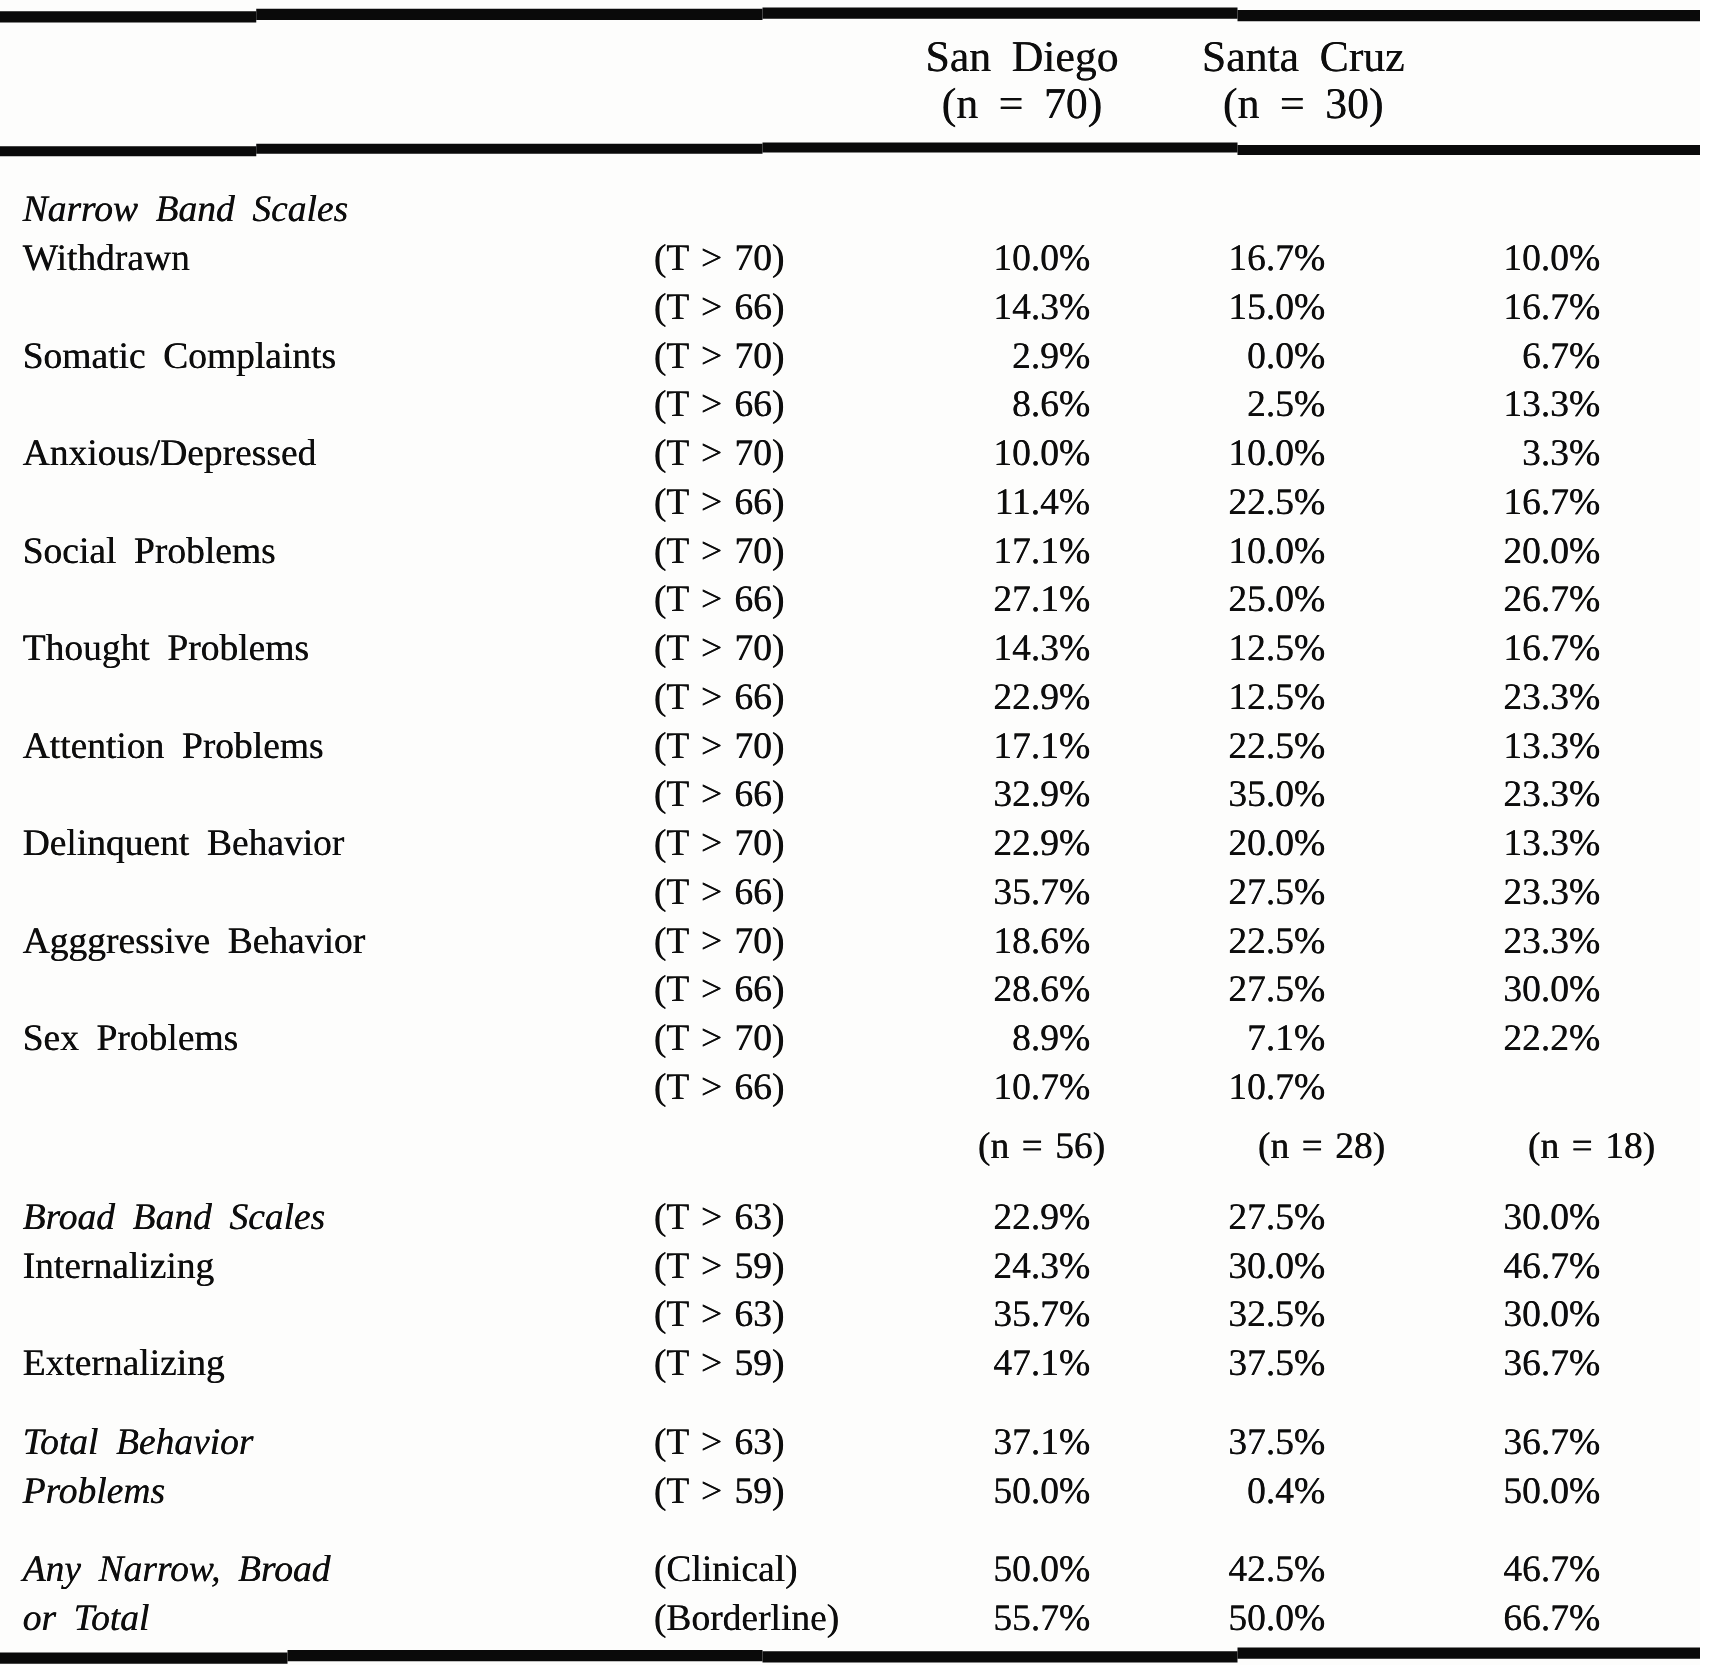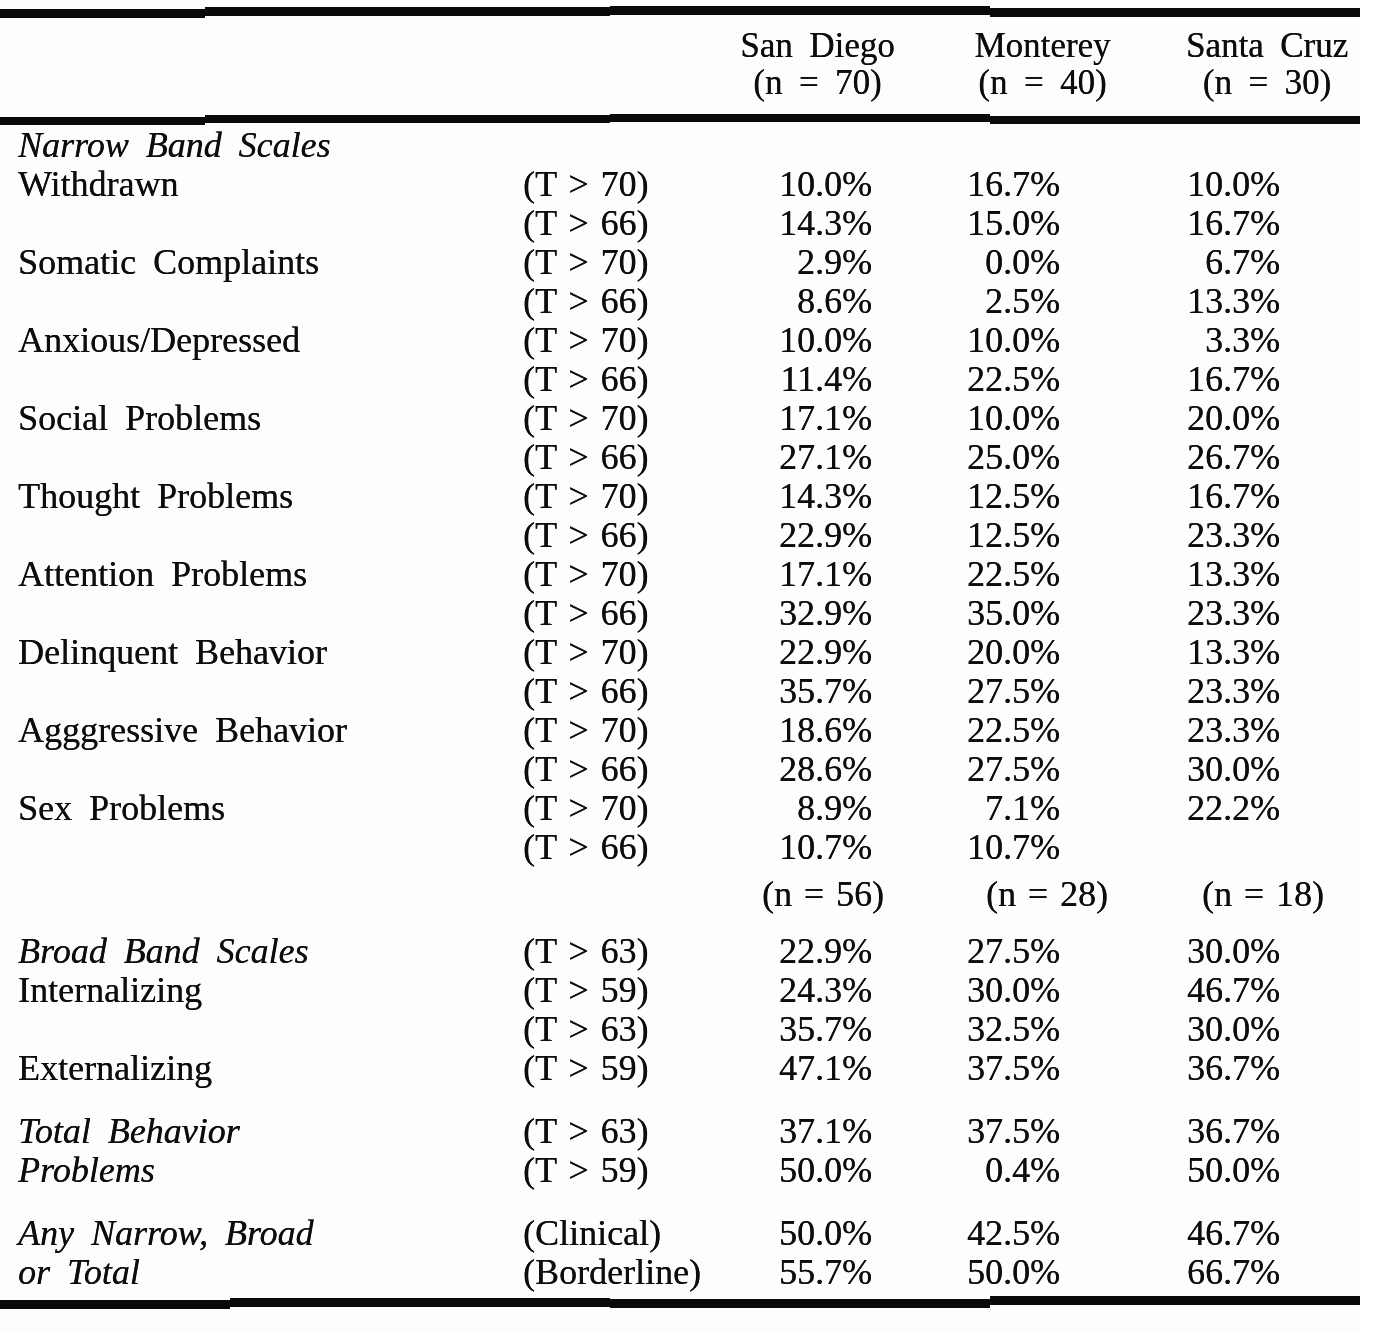--- a/index.html
+++ b/index.html
@@ -39,21 +39,21 @@
     margin-top: 9px;
     display: grid;
     grid-template-columns: 700px 235px 215px 234px;
     font-size: 35px;
     line-height: 37px;
     word-spacing: 0.22em;
   }
   .colhead { text-align: center; }
 
   
-  .tbody { font-size: 36px; }
+  .tbody { margin-top: 22px; font-size: 30px; }
   .row {
     display: grid;
     grid-template-columns: 505px 190px 159px 188px 220px;
     padding-left: 18px;
     height: 39px;
     line-height: 39px;
     white-space: nowrap;
   }
   .c.label { text-align: left; word-spacing: 0.22em; }
   .c.thr   { text-align: left; word-spacing: 0.08em; }
@@ -79,24 +79,20 @@
     <span></span><span></span><span></span><span></span>
   </div>
 
   <div class="colheads">
     <div></div>
     <div class="colhead">
       <div>San Diego</div>
       <div>(n = 70)</div>
     </div>
     <div class="colhead">
-      <div>Monterey</div>
-      <div>(n = 40)</div>
-    </div>
-    <div class="colhead">
       <div>Santa Cruz</div>
       <div>(n = 30)</div>
     </div>
   </div>
 
   <div class="rule rule-mid">
     <span></span><span></span><span></span><span></span>
   </div>
 
   <div class="tbody">

